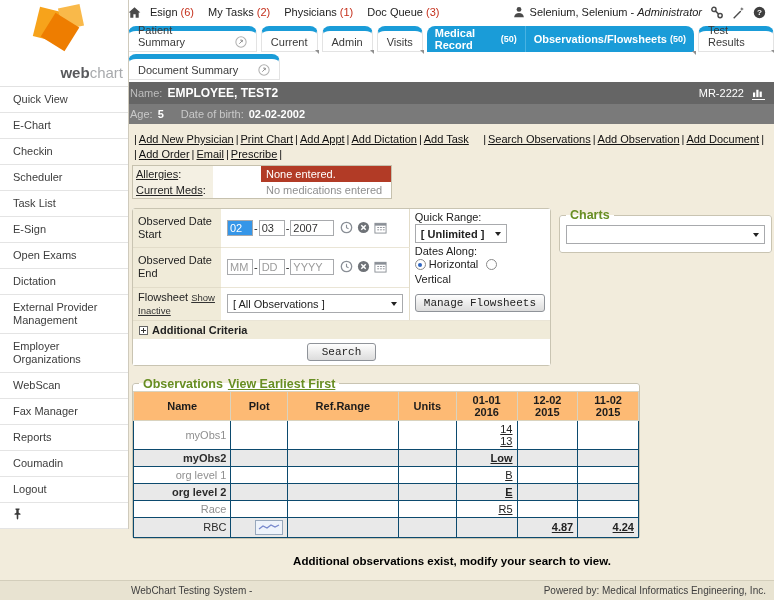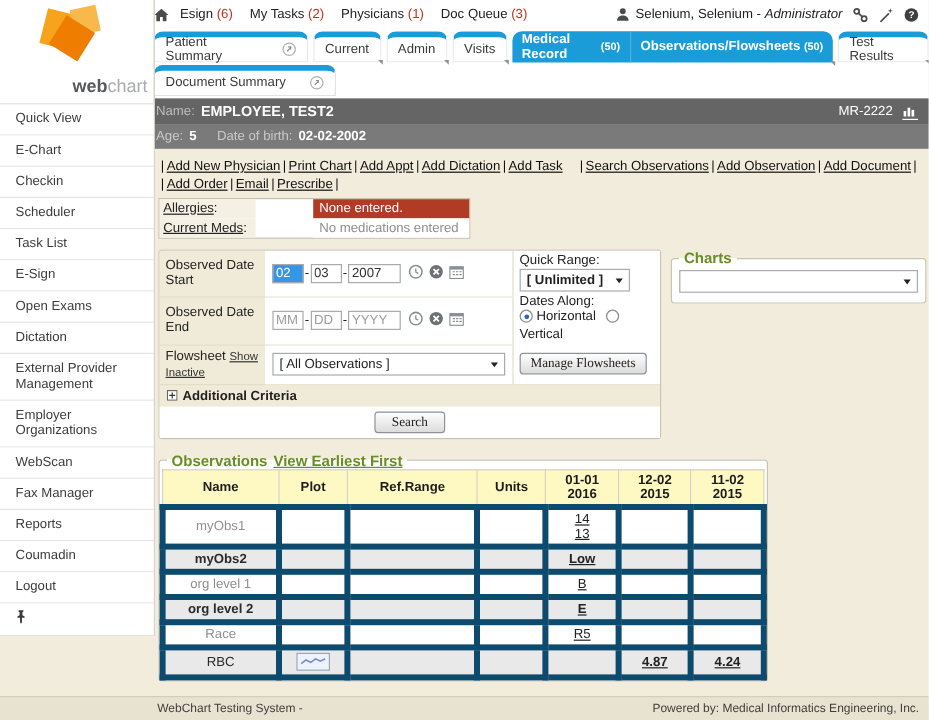--- a/index.html
+++ b/index.html
@@ -28,21 +28,21 @@
   .ticon { display:inline-flex; margin-right:9px; cursor:pointer; }
   .tnav { margin-right:14px; color:#222; text-decoration:none; cursor:pointer; }
   .tnav .cnt { color:#c5301c; }
   .user-group { margin-left:auto; display:flex; align-items:center; gap:5px; }
   .user-role { font-style:italic; }
   .tico { display:inline-flex; cursor:pointer; margin-left:3px; }
 
   
   .tabs { background:#fff; padding:2px 0 0 7px; }
   .tabrow { display:flex; gap:4px; height:28px; align-items:flex-start; }
-  .tab { position:relative; display:inline-flex; align-items:center; gap:20px;
+  .tab { position:relative; display:inline-flex; align-items:flex-end; gap:20px;
          border:1px solid #e3e3e3; border-top:5px solid #1a9cd8; border-radius:8px 8px 0 0;
          background:#fff; padding:2px 9px 3px; font-size:11px; color:#3a3a3a; cursor:pointer; height:26px; }
   .tab.dd::after, .tabgroup.dd::after { content:""; position:absolute; right:-2px; bottom:-3px;
          width:0; height:0; border-left:4px solid transparent; border-top:4px solid #909090; }
   .tabgroup { position:relative; display:inline-flex; border-radius:8px 8px 0 0; background:#1a9cd8;
          color:#fff; font-weight:bold; height:26px; align-items:center; cursor:pointer; }
   .tabseg { padding:2px 8px; font-size:11px; display:flex; align-items:center; gap:3px; height:100%; }
   .tabseg + .tabseg { border-left:1px solid #49b2e2; }
   .cnt-small { font-size:9px; font-weight:bold; }
 
@@ -101,32 +101,32 @@
   .dicons span { display:inline-flex; cursor:pointer; }
   .qr-select { width:92px; margin:1px 0 2px; font-weight:bold; }
   .radio-wrap { line-height:15px; width:112px; }
   .radio { display:inline-block; width:11px; height:11px; border:1px solid #8a8a8a; border-radius:50%;
            background:#fff; vertical-align:-2px; position:relative; margin-right:3px; cursor:pointer; }
   .radio.sel::after { content:""; position:absolute; left:2.5px; top:2.5px; width:4px; height:4px;
            border-radius:50%; background:#2f65c0; }
   .showin { font-size:9.5px; color:#333; text-decoration:underline; cursor:pointer; }
   .btncell { padding:2px 5px; border-left:1px solid #e2dcc9; border-bottom:1px solid #eae5d6; }
   button.std { border:1px solid #8f9399; border-radius:3px; background:linear-gradient(#fefefe,#dcdcdc);
-           font-size:11px; font-family:Liberation Serif, serif; padding:2px 8px; color:#222; cursor:pointer; white-space:nowrap; }
+           font-size:11px; font-family:Liberation Mono, monospace; padding:2px 8px; color:#222; cursor:pointer; white-space:nowrap; }
   .addcrit { background:#f0ebd9; font-weight:bold; padding:3px 6px; border-top:1px solid #e2dcc9; }
   .addcrit svg { vertical-align:-1px; margin-right:4px; cursor:pointer; }
   .searchrow { background:#fff; text-align:center; padding:4px; }
   .searchrow button { padding:2px 14px; }
 
   .fs-obs { margin-top:11px; width:508px; }
   .viewlink { color:#688e23; text-decoration:underline; margin-left:5px; cursor:pointer; font-weight:bold; }
   .obs-table { width:100%; border-collapse:collapse; font-size:11px; color:#333; }
-  .obs-table th { background:#fef9c3; border:1px solid #d9d3bf; font-weight:bold; color:#1c1c1c;
+  .obs-table th { background:#fdba74; border:1px solid #d9d3bf; font-weight:bold; color:#1c1c1c;
                   padding:2px 3px; line-height:12px; height:28px; }
-  .obs-table td { border:5px solid #0c4a6e; padding:2px 4px; text-align:center; height:16px; }
+  .obs-table td { border:1px solid #0c4a6e; padding:2px 4px; text-align:right; height:16px; }
   tr.even td { background:#e9e9e9; }
   tr.odd td { background:#fff; }
   .nm-muted { color:#8f8f8f; }
   .nm-bold { font-weight:bold; color:#2b2b2b; }
   .nm-dark { color:#2b2b2b; }
   .val-link { color:#222; text-decoration:underline; cursor:pointer; }
   tr.even .val-link { font-weight:bold; }
   .spark { display:inline-block; border:1px solid #98a8bc; background:#eef3fb; padding:1px 2px;
            line-height:0; cursor:pointer; }
   .pagingrow td { background:#f8f4e7; color:#79a22a; font-size:12px; padding:3px; }

